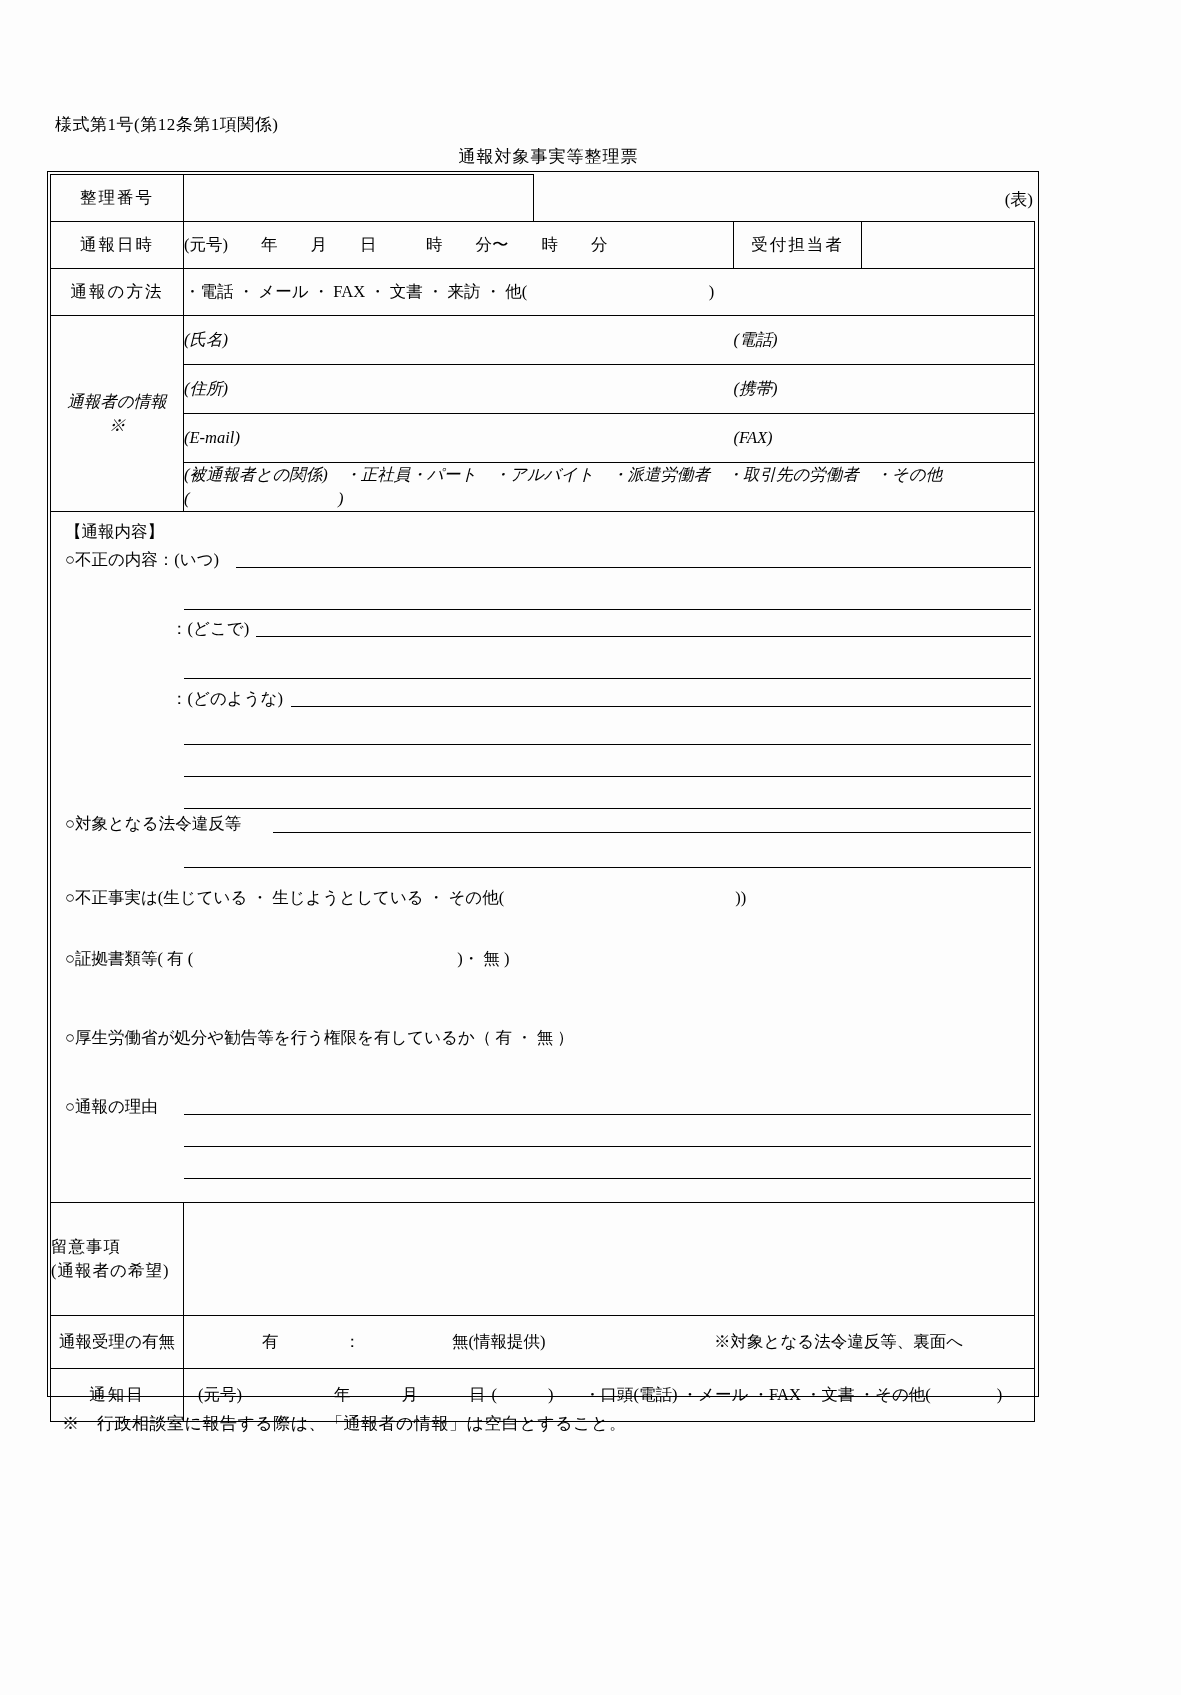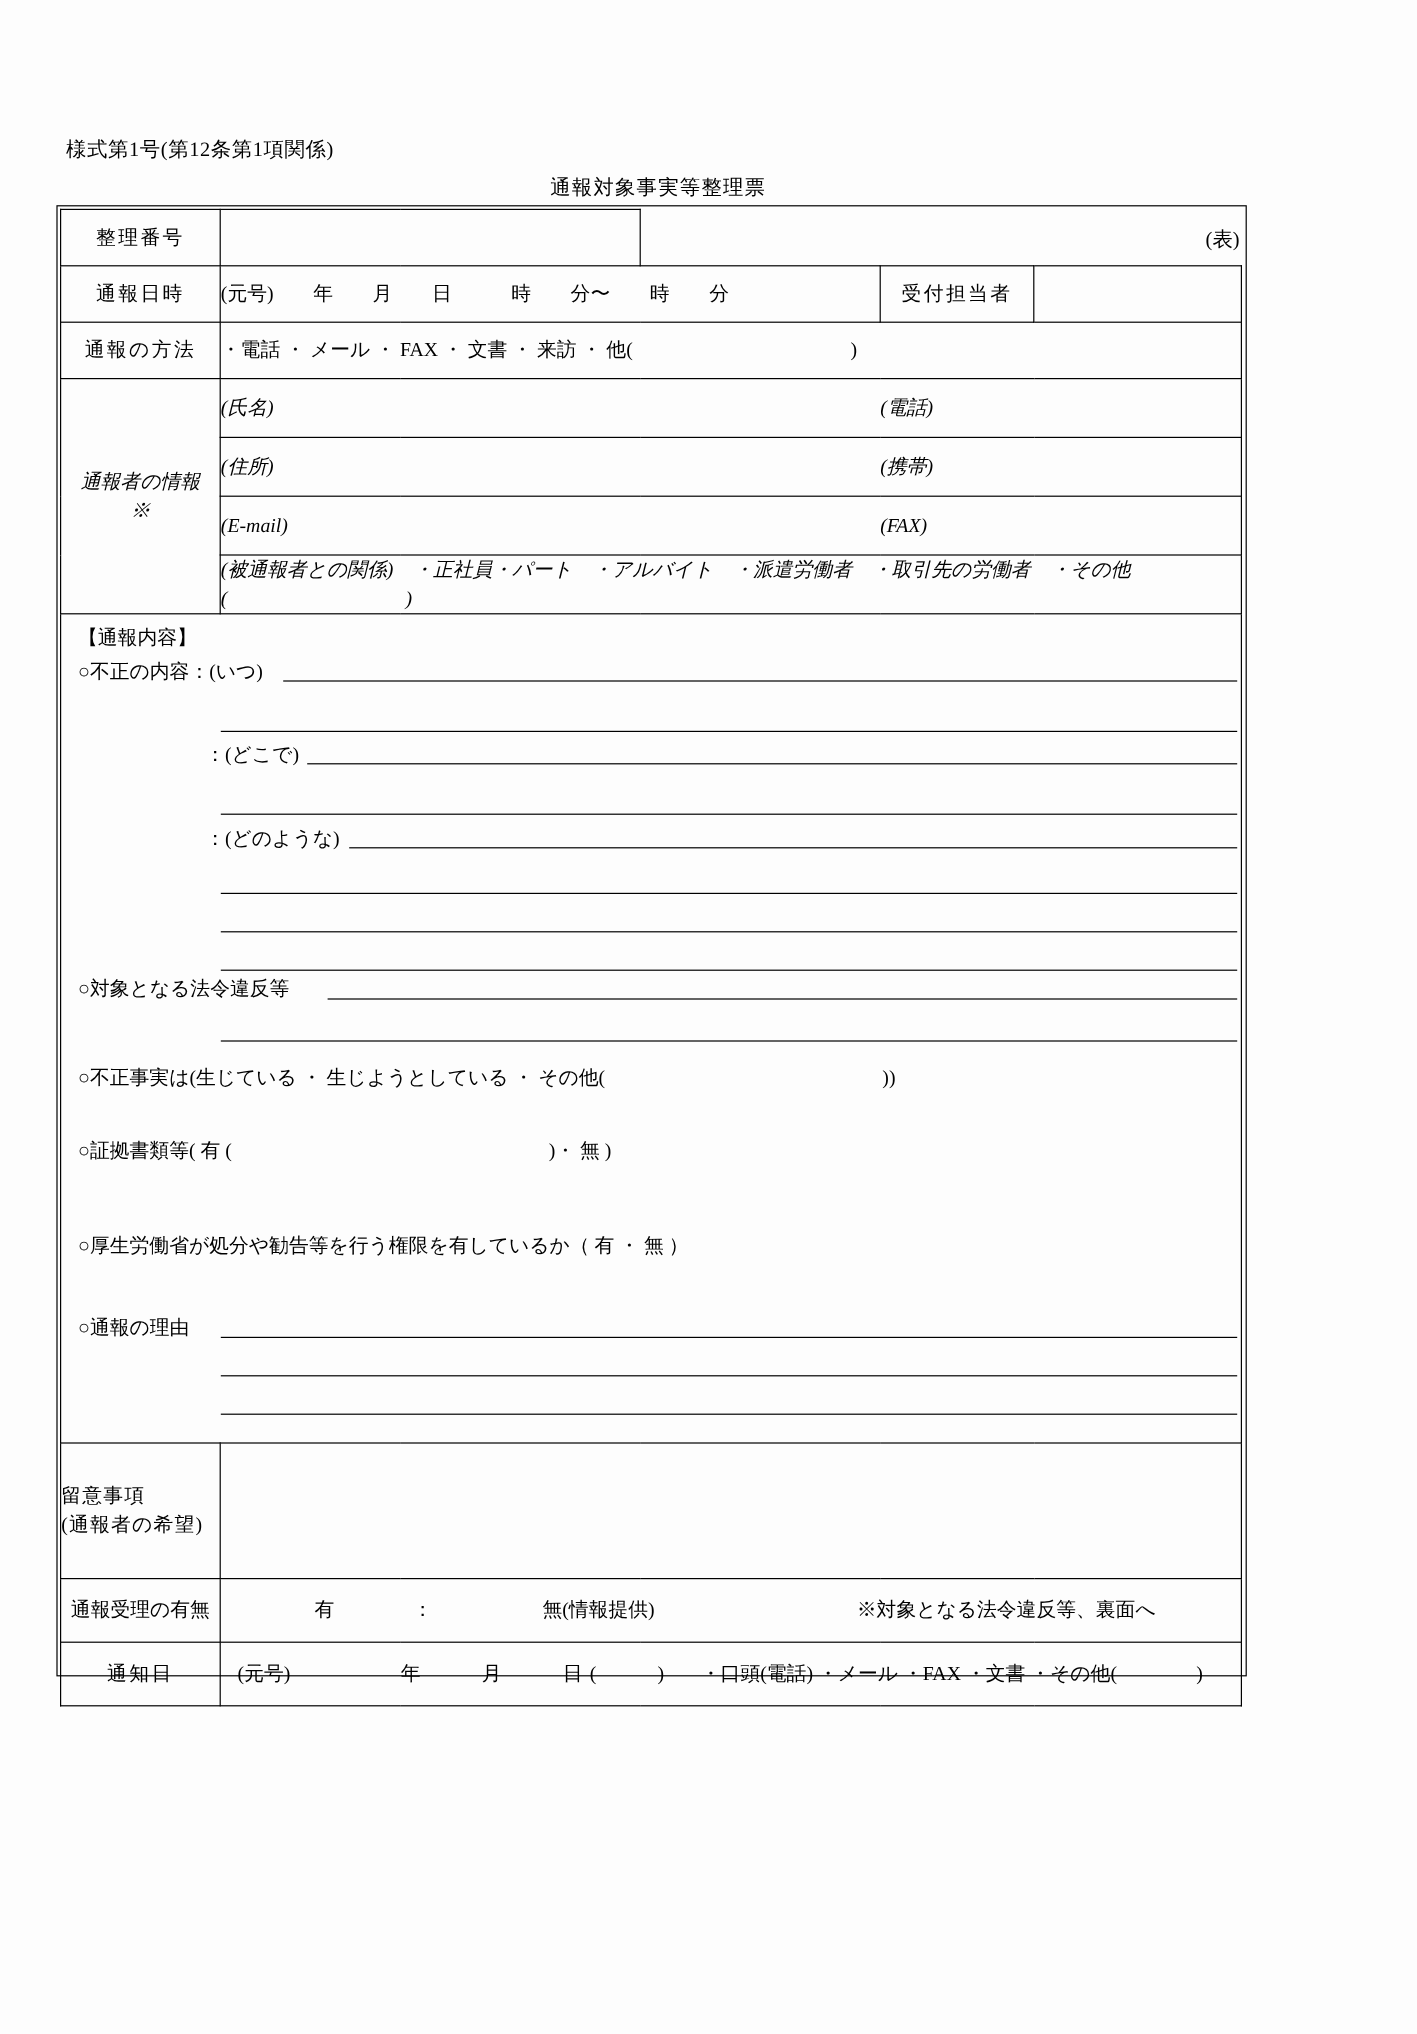--- a/index.html
+++ b/index.html
@@ -276,14 +276,15 @@
       <td class="notify-cell" colspan="5">
         <span class="nt" style="left:14px;">(元号)</span>
         <span class="nt spaced-wide" style="left:150px;">年　　月　　日(　　)</span>
         <span class="nt" style="left:400px;">・口頭(電話) ・メール ・FAX ・文書 ・その他(　　　　)</span>
       </td>
     </tr>
 
   </tbody>
     </table>
 
+  <div class="footer-note">※　行政相談室に報告する際は、「通報者の情報」は空白とすること。</div>
 
 </div>
 
 </body></html>

